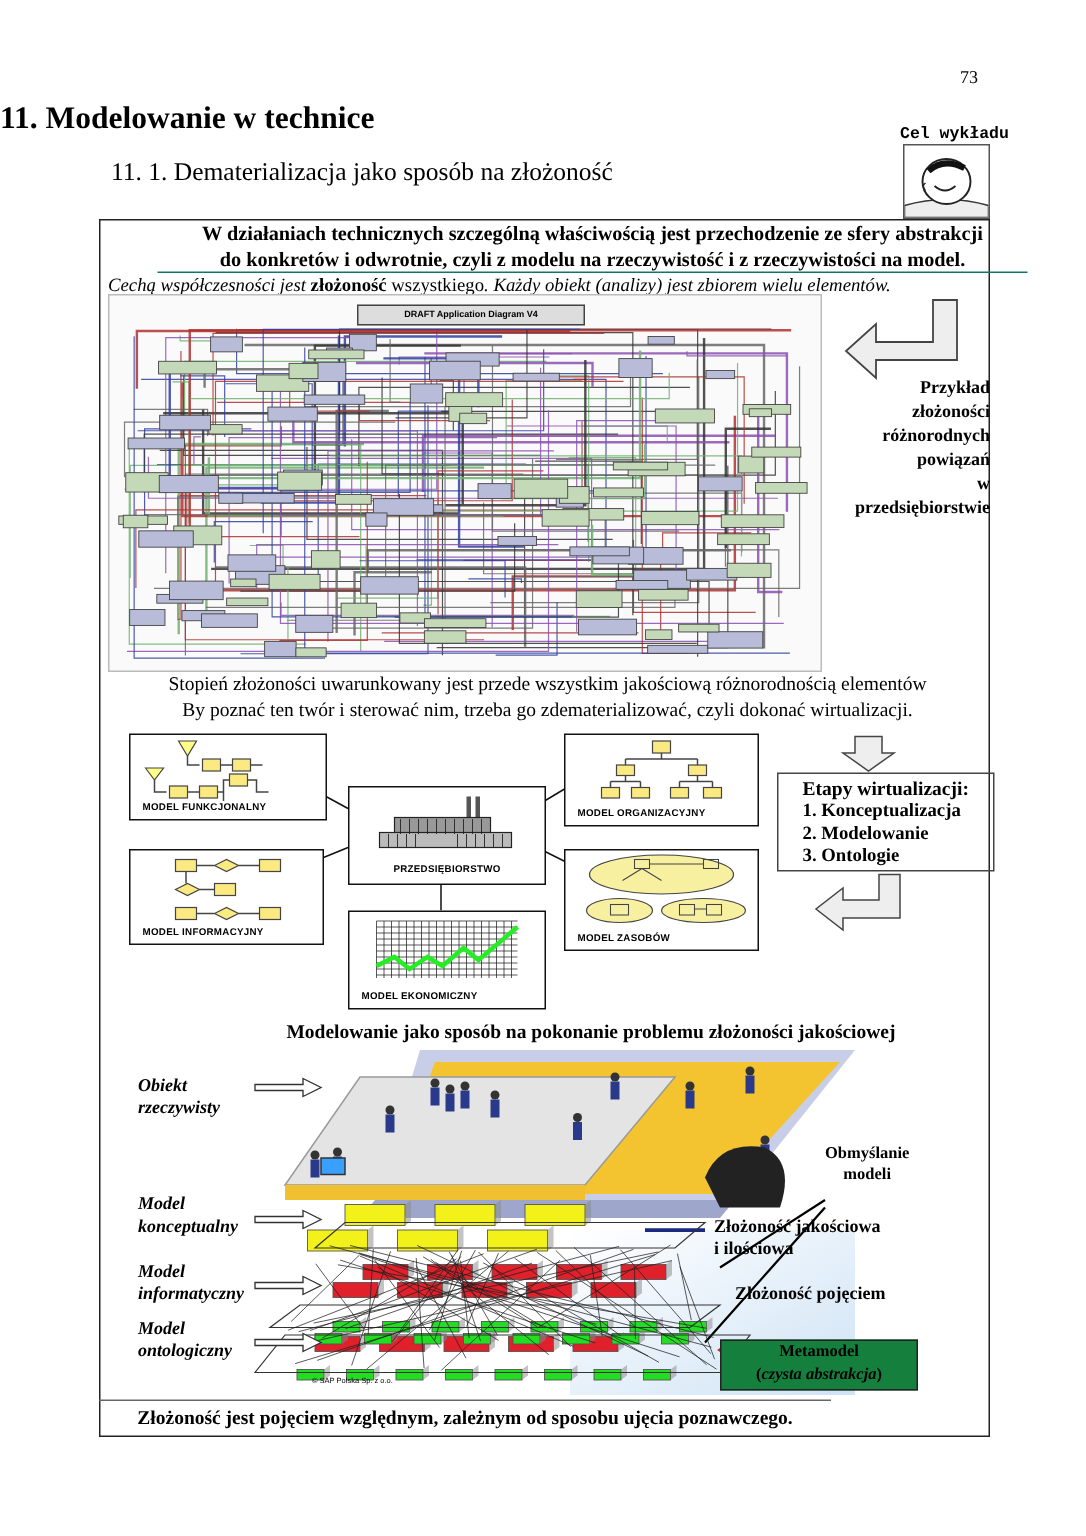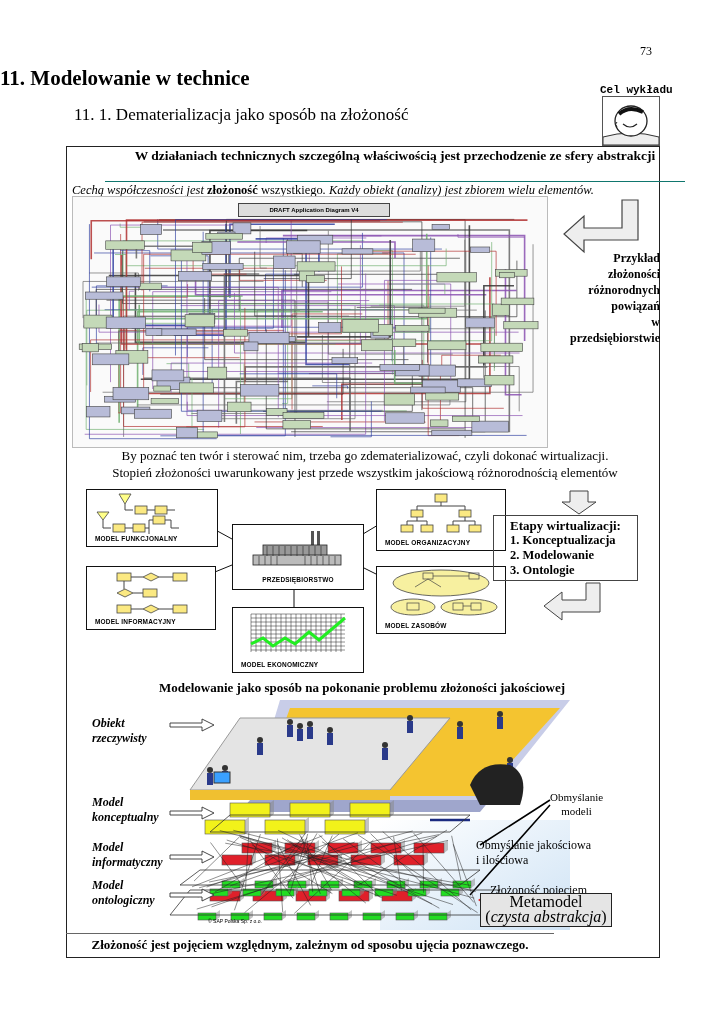--- a/index.html
+++ b/index.html
@@ -13,27 +13,27 @@
   .frame { left:66px; top:146px; width:592px; height:810px; border:1px solid #222; }
   .intro { left:66px; top:146px; width:580px; height:36px; border-bottom:1px solid #0f766e; text-align:center; font-weight:bold; font-size:13.5px; line-height:17px; padding-top:1px; box-sizing:border-box;margin-left:39px; }
   .cecha { left:72px; top:183px; font-size:12.5px; font-style:italic; }
   .cecha b { font-style:normal; }
   .cecha .n { font-style:normal; }
   .diagram-img { left:72px; top:196px; width:474px; height:250px; background:#fafafa; border:1px solid #bbb; overflow:hidden; }
   .przyklad { left:552px; top:250px; width:108px; text-align:right; font-weight:bold; font-size:12px; line-height:16px; }
   .stopien { left:70px; top:447px; width:590px; text-align:center; font-size:13px; line-height:17px; }
   .mbox { border:1.5px solid #111; background:#fff; }
   .mlabel { position:absolute; left:8px; bottom:4px; font-family:"Liberation Sans", sans-serif; font-size:6.5px; font-weight:bold; letter-spacing:0.2px; }
-  .etapy { left:493px; top:515px; width:145px; height:66px; border:1.5px solid #444; font-size:12.5px; font-weight:bold; box-sizing:border-box; padding:2px 6px; line-height:15px; }
+  .etapy { left:518px; top:515px; width:145px; height:66px; border:1.5px solid #444; font-size:12.5px; font-weight:bold; box-sizing:border-box; padding:2px 6px; line-height:15px; }
   .etapy .t { font-size:13px; text-align:center; }
   .etapy .it { padding-left:10px; }
-  .mjss { left:66px; top:680px; width:592px; text-align:center; font-size:13px; font-weight:bold; }
+  .mjss { left:66px; top:680px; width:592px; text-align:center; font-size:13px; font-weight:bold;padding-left:32px; }
   .side-lbl { font-style:italic; font-weight:bold; font-size:12px; line-height:15px; }
-  .rlbl { font-weight:normal; font-size:12px; line-height:15px;margin-top:28px; }
-  .meta { left:480px; top:893px; width:130px; height:32px; border:1.5px solid #222; text-align:center; font-size:16px; font-weight:normal; line-height:15px; background:#e5e5e5; }
+  .rlbl { font-weight:bold; font-size:12px; line-height:15px; }
+  .meta { left:480px; top:893px; width:130px; height:32px; border:1.5px solid #222; text-align:center; font-size:11px; font-weight:bold; line-height:15px; background:#15803d; }
   .footer { left:66px; top:933px; width:488px; height:23px; border-top:1.5px solid #666; text-align:center; font-weight:bold; font-size:13px; line-height:22px; }
   .copyright { left:208px; top:918px; font-size:5px; font-family:"Liberation Sans", sans-serif; }
 </style>
 </head>
 <body>
 
 <div class="abs page-num">73</div>
 <div class="abs chapter-title">11.  Modelowanie w technice</div>
 <div class="abs section-title">11. 1.  Dematerializacja jako sposób na złożoność</div>
 <div class="abs cel-label">Cel wykładu</div>
@@ -44,20 +44,21 @@
     <path d="M16 17 Q26 8 40 15" stroke="#111" stroke-width="4" fill="none"></path>
     <path d="M20 27 Q27 33 34 27" stroke="#222" stroke-width="1.2" fill="none"></path>
     <path d="M14 25 q-3 2 0 5" stroke="#222" fill="none"></path>
   </svg>
 </div>
 
 <div class="abs frame"></div>
 
 <div class="abs intro">
   <div>W działaniach technicznych szczególną właściwością jest przechodzenie ze sfery abstrakcji</div>
+  <div>do konkretów i odwrotnie, czyli z modelu na rzeczywistość i z rzeczywistości na model.</div>
 </div>
 
 <div class="abs cecha"><span>Cechą współczesności jest </span><b>złożoność</b><span class="n"> wszystkiego</span><span>. Każdy obiekt (analizy) jest zbiorem wielu elementów.</span></div>
 
 <div class="abs diagram-img">
   <svg id="wires" width="474" height="250">
       <path d="M232.64838820301784 145.37371399176953 H62.42563443072702 V75.6749828532236" stroke="#333" stroke-width="1.6" fill="none" opacity="0.85"></path>
       <path d="M211.2172839506173 133.4042352537723 H45.66531207133059 V215.35159465020578" stroke="#b03030" stroke-width="0.8" fill="none" opacity="0.85"></path>
       <path d="M277.5968792866941 112.38125857338821 H139.13544238683127 V193.8759430727023" stroke="#3040a0" stroke-width="0.8" fill="none" opacity="0.85"></path>
       <path d="M308.47853223593967 38.847993827160494 H236.34219821673526 V73.71716392318244" stroke="#8a50b0" stroke-width="0.8" fill="none" opacity="0.85"></path>
@@ -317,22 +318,22 @@
 <div class="abs przyklad">
   <div>Przykład</div>
   <div>złożoności</div>
   <div>różnorodnych</div>
   <div>powiązań</div>
   <div>w</div>
   <div>przedsiębiorstwie</div>
 </div>
 
 <div class="abs stopien">
+  <div>Stopień złożoności uwarunkowany jest przede wszystkim jakościową różnorodnością elementów</div>
   <div>By poznać ten twór i sterować nim, trzeba go zdematerializować, czyli dokonać wirtualizacji.</div>
-  <div>Stopień złożoności uwarunkowany jest przede wszystkim jakościową różnorodnością elementów</div>
 </div>
 
 <svg class="abs" style="left:80px;top:485px" width="300" height="190">
   <line x1="130" y1="42" x2="152" y2="54" stroke="#111" stroke-width="1"></line>
   <line x1="130" y1="89" x2="152" y2="80" stroke="#111" stroke-width="1"></line>
   <line x1="214" y1="104" x2="214" y2="122" stroke="#111" stroke-width="1"></line>
   <line x1="278" y1="52" x2="298" y2="40" stroke="#111" stroke-width="1"></line>
   <line x1="278" y1="80" x2="298" y2="90" stroke="#111" stroke-width="1"></line>
 </svg>
 
@@ -721,21 +722,21 @@
     <path d="M2 141 H34 V137 L46 143 L34 149 V145 H2 Z"></path>
     <path d="M2 179 H34 V175 L46 181 L34 187 V183 H2 Z"></path>
   </g>
 </svg>
 
 <div class="abs rlbl" style="left:550px;top:762px;text-align:center;font-size:11px;line-height:14px;">
   <div>Obmyślanie</div>
   <div>modeli</div>
 </div>
 <div class="abs rlbl" style="left:476px;top:810px;">
-  <div>Obmyślanie jakościowa</div>
+  <div>Złożoność jakościowa</div>
   <div>i ilościowa</div>
 </div>
 <div class="abs rlbl" style="left:490px;top:855px;">Złożoność  pojęciem</div>
 <div class="abs meta">
   <div>Metamodel</div>
   <div>(<i>czysta abstrakcja</i>)</div>
 </div>
 <div class="abs copyright">© SAP Polska Sp. z o.o.</div>
 
 <div class="abs footer">Złożoność jest pojęciem względnym, zależnym  od sposobu ujęcia poznawczego.</div>

